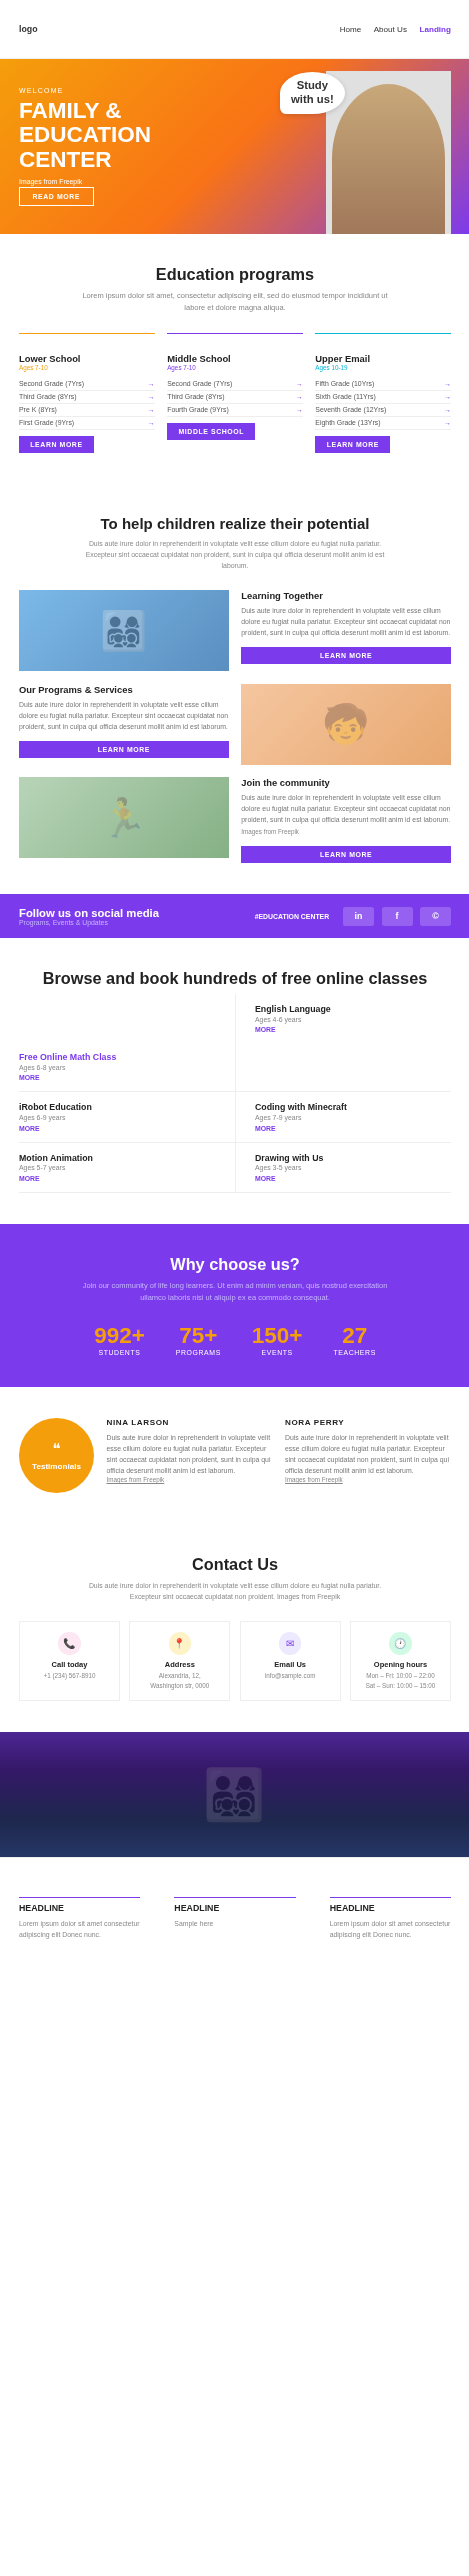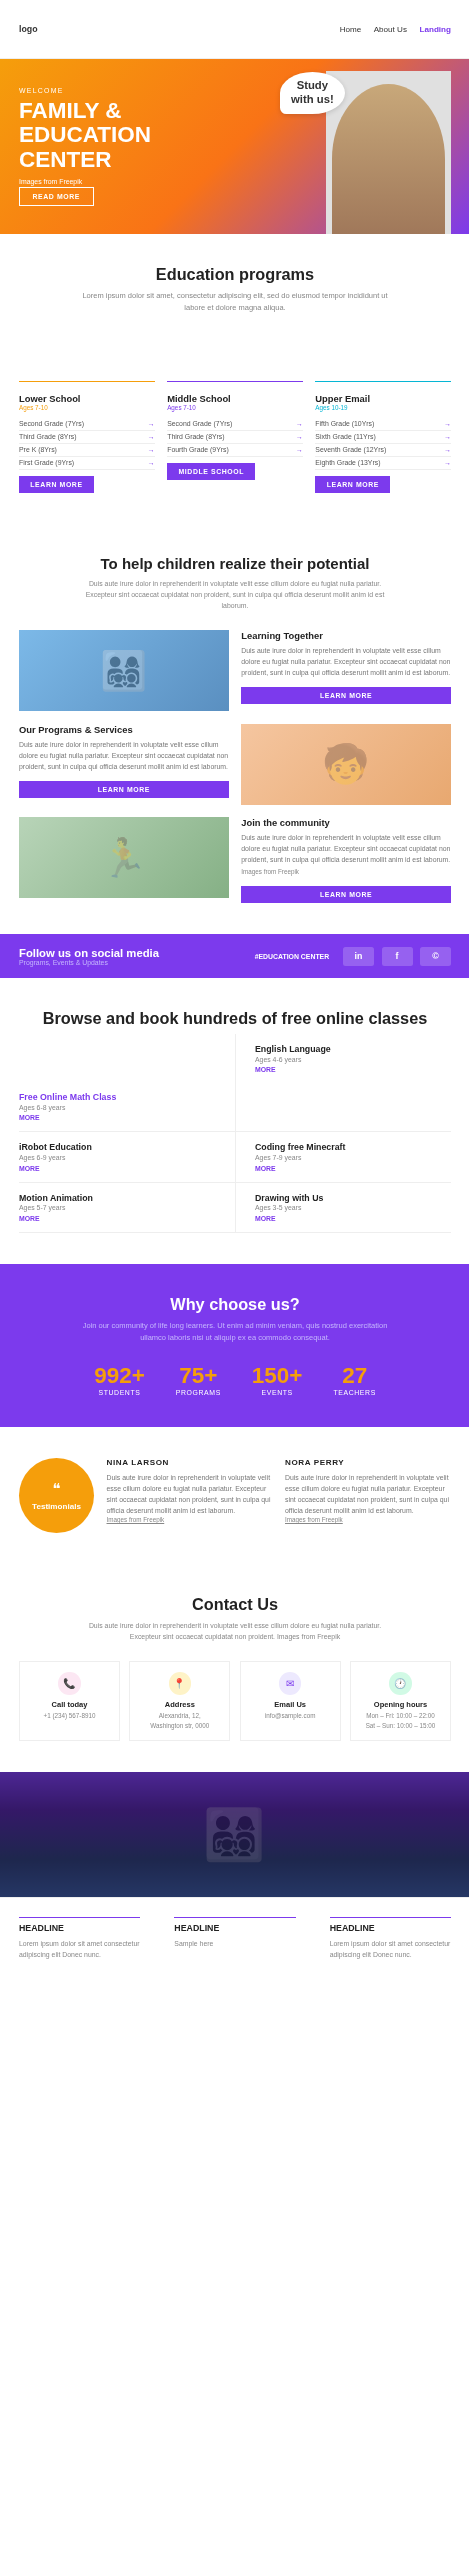--- a/index.html
+++ b/index.html
@@ -56,21 +56,21 @@
     .purple-btn {
       display: inline-block; background: #7c3aed; color: #fff;
       padding: 5px 11.3px; font-size: 6.9px; font-weight: bold;
       text-transform: uppercase; letter-spacing: 0.6px; cursor: pointer;
       border: none; margin-top: 6.3px;
     }
 
     
     .edu-programs { background: #fff; }
     .programs-grid { display: flex; gap: 12.5px; }
-    .program-card { flex: 1; border-top: 1.9px solid; padding-top: 11px; margin-top: 48px; }
+    .program-card { flex: 1; border-top: 1.9px solid; padding-top: 19px; }
     .program-card:nth-child(1) { border-color: #f59e0b; }
     .program-card:nth-child(2) { border-color: #7c3aed; }
     .program-card:nth-child(3) { border-color: #06b6d4; }
     .program-card-title { font-size: 9.4px; font-weight: 800; color: #222; }
     .program-card-age { font-size: 6.3px; color: #7c3aed; margin-bottom: 6.3px; }
     .program-card:nth-child(1) .program-card-age { color: #f59e0b; }
     .program-card:nth-child(3) .program-card-age { color: #06b6d4; }
     .program-item { font-size: 6.9px; color: #555; padding: 2.5px 0; border-bottom: 0.6px solid #eee; display: flex; justify-content: space-between; }
     .program-item-arrow { color: #7c3aed; }
 
@@ -156,21 +156,21 @@
       display: flex; align-items: center; justify-content: center;
     }
     .hero-bottom-overlay {
       position: absolute; inset: 0;
       background: rgba(30,20,60,0.5);
       display: flex; align-items: center; justify-content: center;
     }
 
     
     .footer { background: #fff; padding: 19px; border-top: 0.6px solid #eee; }
-    .footer-grid { display: grid; grid-template-columns: repeat(3, 1fr); gap: 34px; }
+    .footer-grid { display: grid; grid-template-columns: repeat(3, 1fr); gap: 34px; margin-top: 20px; }
     .footer-col-title { font-size: 8.8px; font-weight: 800; color: #222; margin-bottom: 5px; border-top: 1.9px solid #7c3aed; padding-top: 5px; }
     .footer-col-text { font-size: 6.9px; color: #888; line-height: 1.6; }
 
     
     .img-placeholder {
       width: 100%; height: 81px; display: flex; align-items: center; justify-content: center; overflow: hidden; position: relative;
     }
     .silhouette { font-size: 38px; opacity: 0.3; }
 
   </style>
@@ -333,21 +333,21 @@
       <div class="class-title">English Language</div>
       <div class="class-age">Ages 4-6 years</div>
       <div class="class-more">MORE</div>
     </div>
     <div class="class-item">
       <div class="class-title">iRobot Education</div>
       <div class="class-age">Ages 6-9 years</div>
       <div class="class-more">MORE</div>
     </div>
     <div class="class-item">
-      <div class="class-title">Coding free Minecraft</div>
+      <div class="class-title">Coding with Minecraft</div>
       <div class="class-age">Ages 7-9 years</div>
       <div class="class-more">MORE</div>
     </div>
     <div class="class-item">
       <div class="class-title">Motion Animation</div>
       <div class="class-age">Ages 5-7 years</div>
       <div class="class-more">MORE</div>
     </div>
     <div class="class-item">
       <div class="class-title">Drawing with Us</div>

